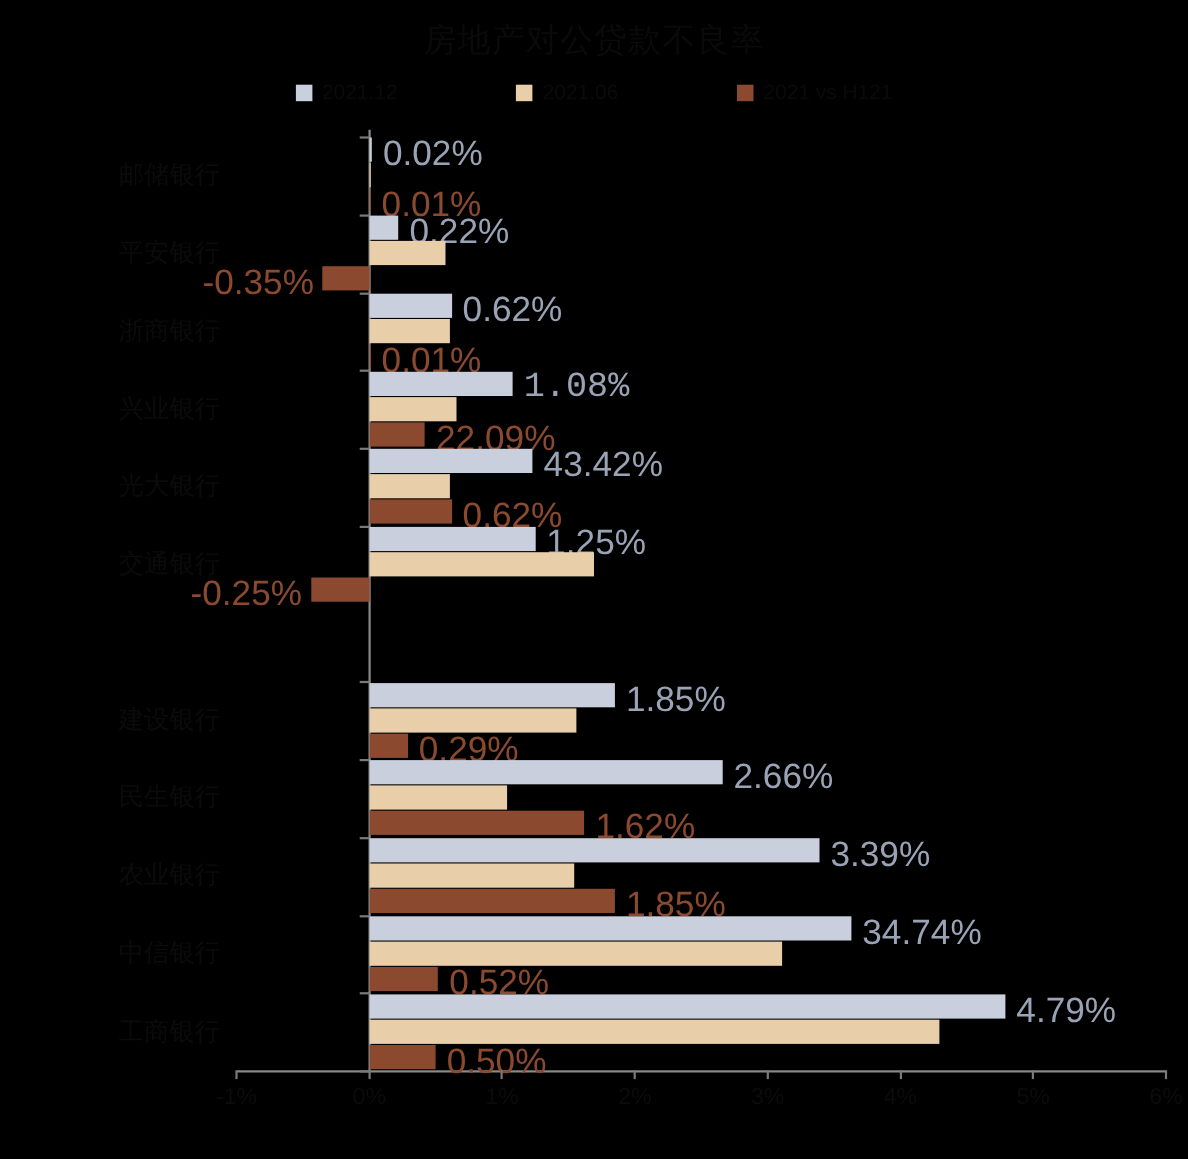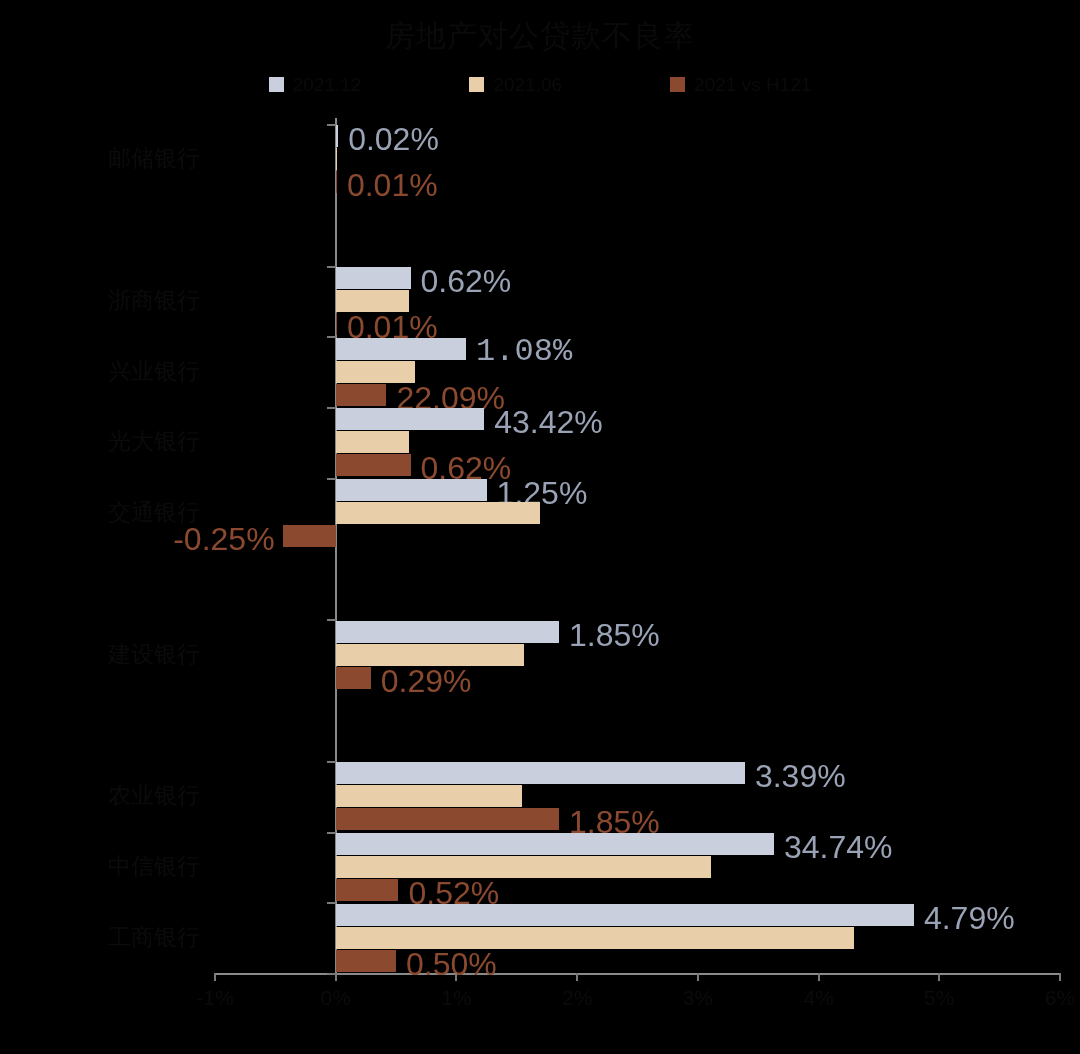--- a/index.html
+++ b/index.html
@@ -165,20 +165,29 @@
     <div class="axis-line-x"></div>
   <div class="row" style="top: 6px; height: 70.75px;">
         <div class="category-tick" style="left: 326.714px; top: 0px;"></div>
         <div class="cat-label" style="right: 880px; top: 23.375px;">邮储银行</div>
         <div class="bar" style="left: 335.714px; width: 2.41429px; top: 1.375px; background: rgb(201, 207, 220);"></div>
         <div class="bar-label blue" style="top: -0.625px; left: 348.129px;">0.02%</div>
         <div class="bar" style="left: 335.714px; width: 1.20714px; top: 24.375px; background: rgb(232, 207, 169);"></div>
         <div class="bar" style="left: 335.714px; width: 1.20714px; top: 47.375px; background: rgb(139, 74, 47);"></div>
         <div class="bar-label brown" style="top: 45.375px; left: 346.921px;">0.01%</div>
       </div>
+      <div class="row" style="top: 76.75px; height: 70.75px;">
+        <div class="category-tick" style="left: 326.714px; top: 0px;"></div>
+        <div class="cat-label" style="right: 880px; top: 23.375px;">平安银行</div>
+        <div class="bar" style="left: 335.714px; width: 26.5571px; top: 1.375px; background: rgb(201, 207, 220);"></div>
+        <div class="bar-label blue" style="top: -0.625px; left: 372.271px;">0.22%</div>
+        <div class="bar" style="left: 335.714px; width: 68.8071px; top: 24.375px; background: rgb(232, 207, 169);"></div>
+        <div class="bar" style="left: 293.464px; width: 42.25px; top: 47.375px; background: rgb(139, 74, 47);"></div>
+        <div class="bar-label brown" style="top: 45.375px; left: 285.464px; transform: translateX(-100%);">-0.35%</div>
+      </div>
       <div class="row" style="top: 147.5px; height: 70.75px;">
         <div class="category-tick" style="left: 326.714px; top: 0px;"></div>
         <div class="cat-label" style="right: 880px; top: 23.375px;">浙商银行</div>
         <div class="bar" style="left: 335.714px; width: 74.8429px; top: 1.375px; background: rgb(201, 207, 220);"></div>
         <div class="bar-label blue" style="top: -0.625px; left: 420.557px;">0.62%</div>
         <div class="bar" style="left: 335.714px; width: 73.6357px; top: 24.375px; background: rgb(232, 207, 169);"></div>
         <div class="bar" style="left: 335.714px; width: 1.20714px; top: 47.375px; background: rgb(139, 74, 47);"></div>
         <div class="bar-label brown" style="top: 45.375px; left: 346.921px;">0.01%</div>
       </div>
       <div class="row" style="top: 218.25px; height: 70.75px;">
@@ -209,20 +218,29 @@
         <div class="bar-label brown" style="top: 45.375px; left: 274.6px; transform: translateX(-100%);">-0.25%</div>
       </div>
       <div class="row" style="top: 501.25px; height: 70.75px;">
         <div class="category-tick" style="left: 326.714px; top: 0px;"></div>
         <div class="cat-label" style="right: 880px; top: 23.375px;">建设银行</div>
         <div class="bar" style="left: 335.714px; width: 223.321px; top: 1.375px; background: rgb(201, 207, 220);"></div>
         <div class="bar-label blue" style="top: -0.625px; left: 569.036px;">1.85%</div>
         <div class="bar" style="left: 335.714px; width: 188.314px; top: 24.375px; background: rgb(232, 207, 169);"></div>
         <div class="bar" style="left: 335.714px; width: 35.0071px; top: 47.375px; background: rgb(139, 74, 47);"></div>
         <div class="bar-label brown" style="top: 45.375px; left: 380.721px;">0.29%</div>
+      </div>
+      <div class="row" style="top: 572px; height: 70.75px;">
+        <div class="category-tick" style="left: 326.714px; top: 0px;"></div>
+        <div class="cat-label" style="right: 880px; top: 23.375px;">民生银行</div>
+        <div class="bar" style="left: 335.714px; width: 321.1px; top: 1.375px; background: rgb(201, 207, 220);"></div>
+        <div class="bar-label blue" style="top: -0.625px; left: 666.814px;">2.66%</div>
+        <div class="bar" style="left: 335.714px; width: 125.543px; top: 24.375px; background: rgb(232, 207, 169);"></div>
+        <div class="bar" style="left: 335.714px; width: 195.557px; top: 47.375px; background: rgb(139, 74, 47);"></div>
+        <div class="bar-label brown" style="top: 45.375px; left: 541.271px;">1.62%</div>
       </div>
       <div class="row" style="top: 642.75px; height: 70.75px;">
         <div class="category-tick" style="left: 326.714px; top: 0px;"></div>
         <div class="cat-label" style="right: 880px; top: 23.375px;">农业银行</div>
         <div class="bar" style="left: 335.714px; width: 409.221px; top: 1.375px; background: rgb(201, 207, 220);"></div>
         <div class="bar-label blue" style="top: -0.625px; left: 754.936px;">3.39%</div>
         <div class="bar" style="left: 335.714px; width: 185.9px; top: 24.375px; background: rgb(232, 207, 169);"></div>
         <div class="bar" style="left: 335.714px; width: 223.321px; top: 47.375px; background: rgb(139, 74, 47);"></div>
         <div class="bar-label brown" style="top: 45.375px; left: 569.036px;">1.85%</div>
       </div>

